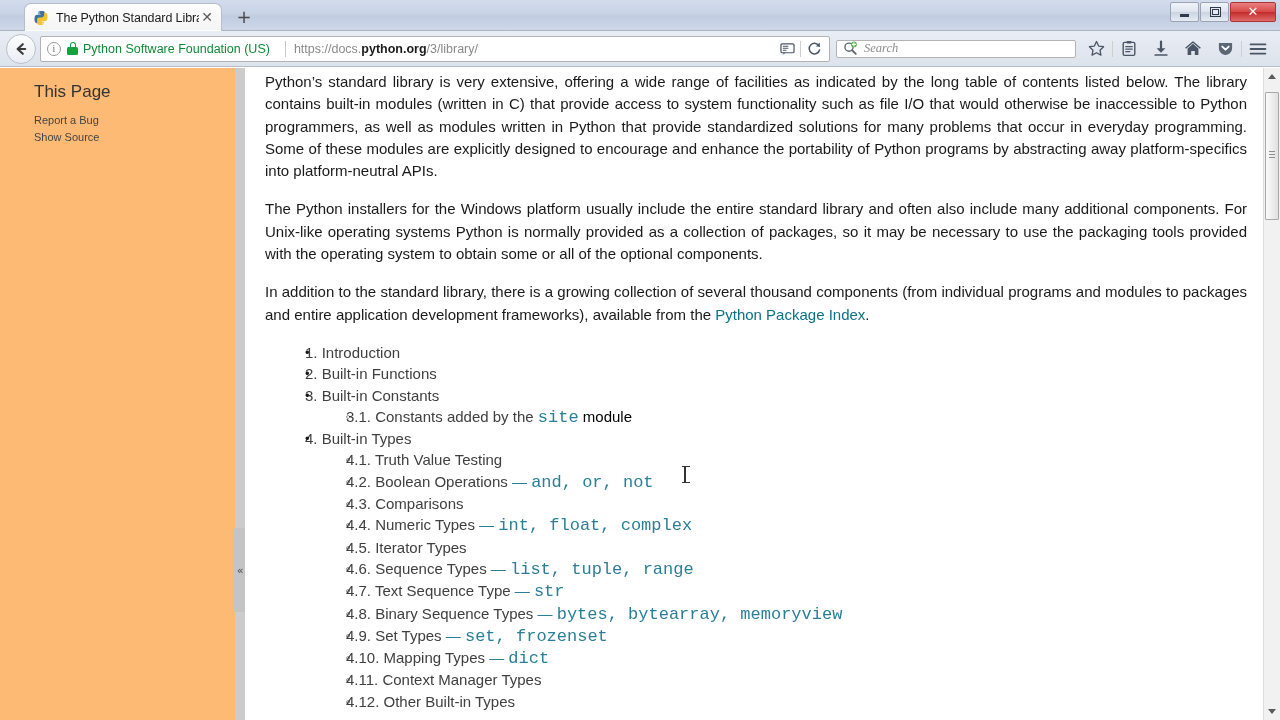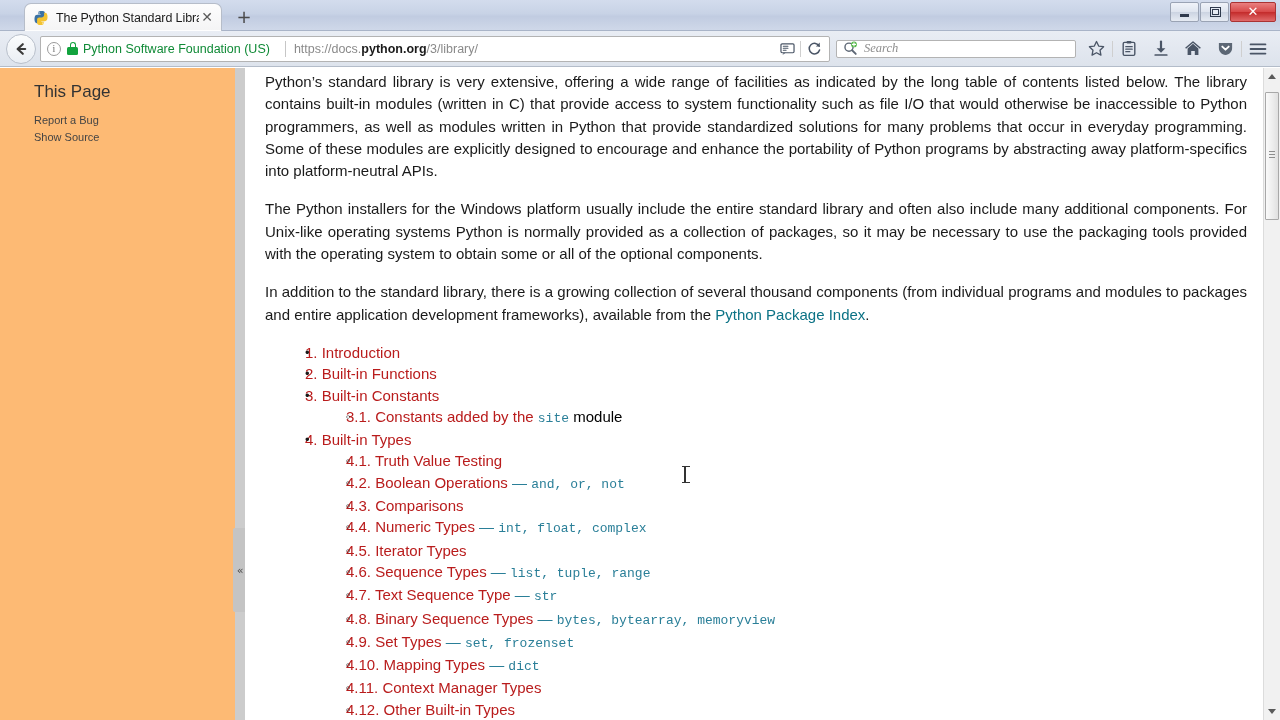--- a/index.html
+++ b/index.html
@@ -155,23 +155,23 @@
     content:"\2022"; position:absolute; left:0; top:0;
     color:#1a1a1a; font-size:13px; line-height:21px;
   }
   ul.toc ul { list-style:none; margin:0; padding:0 0 0 26px; }
   ul.toc ul > li { position:relative; padding-left:15px; }
   ul.toc ul > li > .row::before {
     content:"\25E6"; position:absolute; left:0; top:0;
     color:#1a1a1a; font-size:13px; line-height:21px;
   }
   .row { line-height:21.3px; font-size:15px; position:relative; }
-  .row a { color:#b91c1c; text-decoration:none; }
+  .row a { color:#404040; text-decoration:none; }
   .row code, .row .mono {
-    font-family:"Liberation Mono", monospace; font-size:13px; color:#2a7f98;
+    font-family:"Liberation Mono", monospace; font-size:17px; color:#2a7f98;
   }
   .dash { color:#2a7f98; }
 
   
   .icursor {
     position:absolute; left:684px; top:398px; width:2px; height:17px;
     border-left:1px solid #333; border-right:1px solid #333;
   }
   .icursor::before, .icursor::after {
     content:""; position:absolute; left:-3px; width:8px; height:1px; background:#333;

